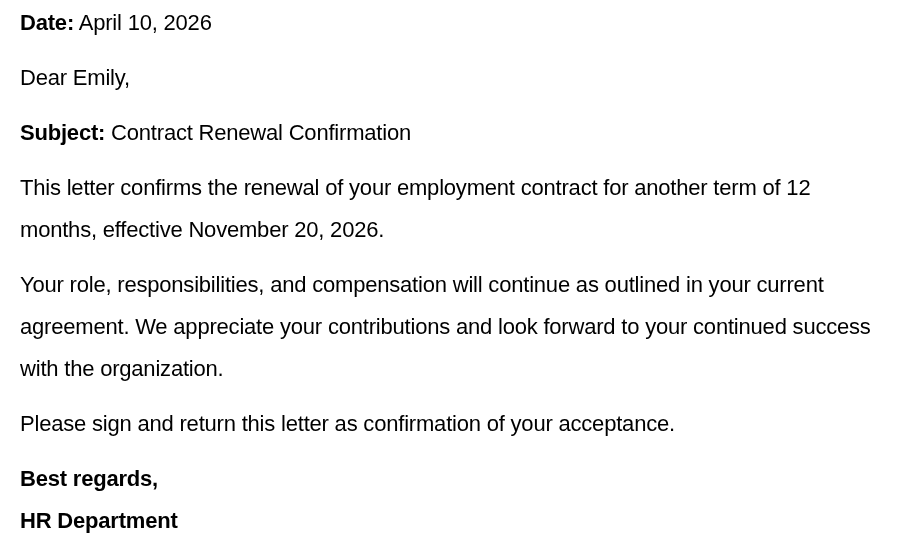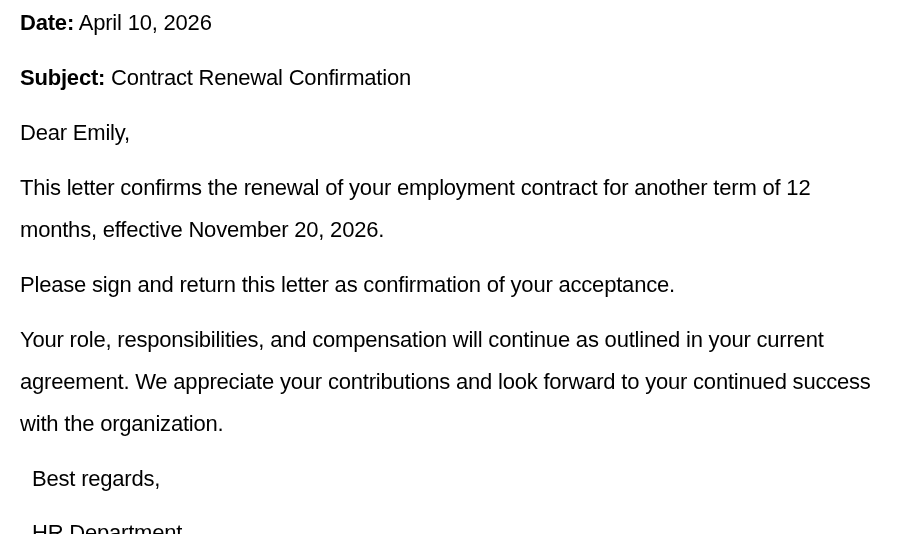--- a/index.html
+++ b/index.html
@@ -24,38 +24,39 @@
       letter-spacing: -0.2px;
     }
     .letter p {
       margin: 0 0 13px 0;
       max-width: 868px;
     }
     .label {
       font-weight: bold;
     }
     .closing-block p {
-      margin: 12px;
+      margin: 0;
+      font-weight: bold;
     }
   </style>
 </head>
 <body>
 
 <div class="letter">
 
   <p><span class="label">Date:</span><span> </span><span>April 10, 2026</span></p>
 
+  <p>Dear Emily,</p>
+
   <p><span class="label">Subject:</span><span> </span><span>Contract Renewal Confirmation</span></p>
-
-  <p>Dear Emily,</p>
 
   <p>This letter confirms the renewal of your employment contract for another term of 12 months, effective November 20, 2026.</p>
 
+  <p>Your role, responsibilities, and compensation will continue as outlined in your current agreement. We appreciate your contributions and look forward to your continued success with the organization.</p>
+
   <p>Please sign and return this letter as confirmation of your acceptance.</p>
-
-  <p>Your role, responsibilities, and compensation will continue as outlined in your current agreement. We appreciate your contributions and look forward to your continued success with the organization.</p>
 
   <div class="closing-block">
     <p>Best regards,</p>
     <p>HR Department</p>
   </div>
 
 </div>
 
 </body></html>

